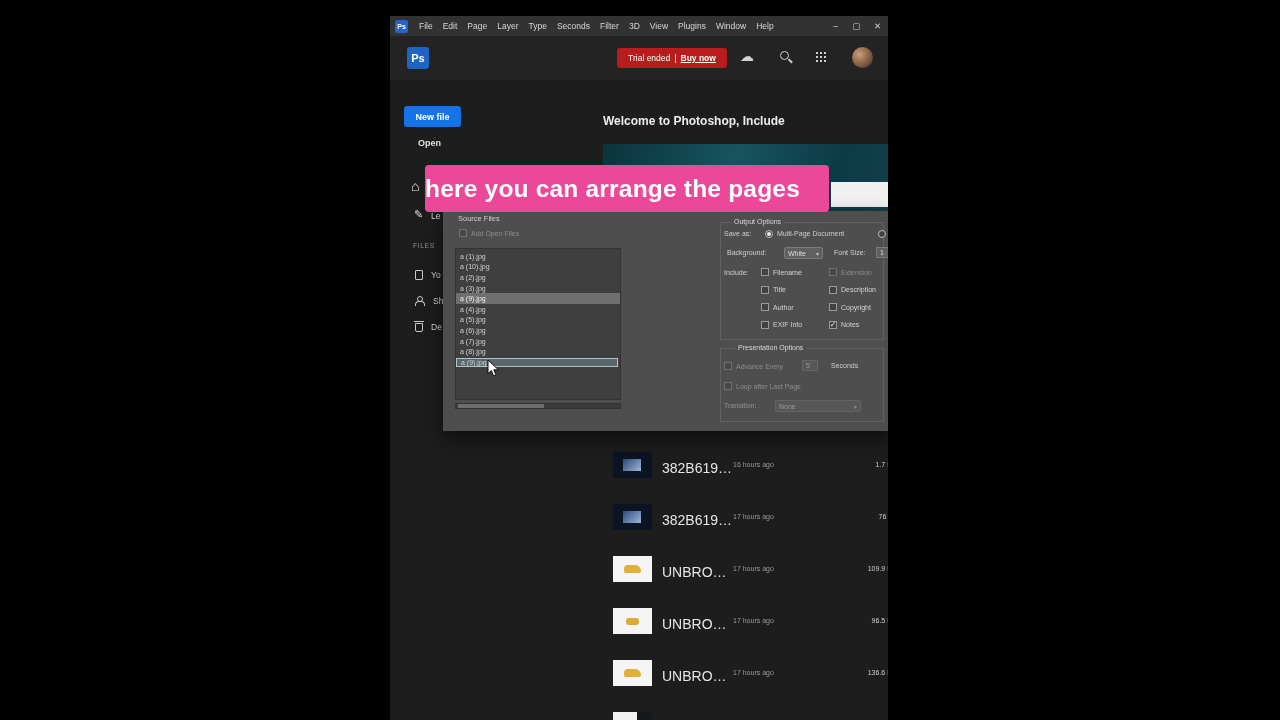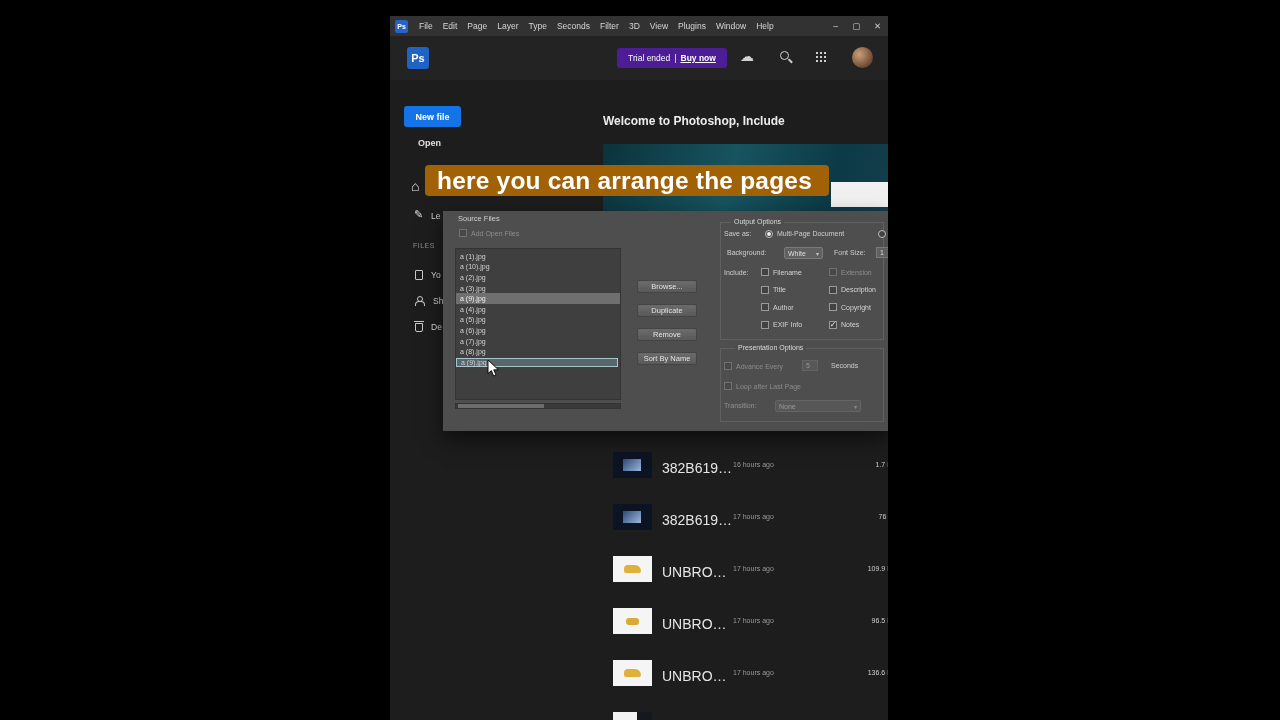--- a/index.html
+++ b/index.html
@@ -14,21 +14,21 @@
   .titlebar { position:absolute; left:0; top:0; width:498px; height:20px; background:#323232; display:flex; align-items:center; }
   .tb-logo { margin-left:5px; width:13px; height:13px; background:#2663c9; border-radius:2px; color:#fff; font-size:7px; font-weight:bold; display:flex; align-items:center; justify-content:center; }
   .menus { display:flex; margin-left:6px; }
   .menu { padding:0 5px; font-size:8.5px; color:#d6d6d6; line-height:20px; white-space:nowrap; }
   .win-controls { margin-left:auto; display:flex; }
   .wc { width:21px; text-align:center; font-size:8.5px; color:#cfcfcf; line-height:20px; }
 
   
   .header { position:absolute; left:0; top:20px; width:498px; height:44px; background:#232323; }
   .ps-logo { position:absolute; left:17px; top:11px; width:22px; height:22px; border-radius:3px; background:#1f63c4; color:#fff; font-weight:bold; font-size:11px; display:flex; align-items:center; justify-content:center; }
-  .trial { position:absolute; left:227px; top:12px; width:110px; height:20px; background:#4c1d95; border-radius:3px; display:flex; align-items:center; justify-content:center; gap:4px; color:#fff; font-size:8.5px; white-space:nowrap;text-align:center; }
+  .trial { position:absolute; left:227px; top:12px; width:110px; height:20px; background:#b91c1c; border-radius:3px; display:flex; align-items:center; justify-content:center; gap:4px; color:#fff; font-size:8.5px; white-space:nowrap;text-align:center; }
   .trial .buy { text-decoration:underline; font-weight:bold; }
   .cloud { position:absolute; left:350px; top:12px; font-size:14px; color:#d2d2d2; }
   .search-ic { position:absolute; left:390px; top:15px; width:9px; height:9px; border:1.5px solid #cfcfcf; border-radius:50%; }
   .search-ic::after { content:""; position:absolute; left:7px; top:8px; width:5px; height:1.5px; background:#cfcfcf; transform:rotate(45deg); }
   .grid-ic { position:absolute; left:426px; top:16px; width:2px; height:2px; background:#cfcfcf; box-shadow:4px 0 #cfcfcf,8px 0 #cfcfcf,0 4px #cfcfcf,4px 4px #cfcfcf,8px 4px #cfcfcf,0 8px #cfcfcf,4px 8px #cfcfcf,8px 8px #cfcfcf; }
   .avatar { position:absolute; left:462px; top:11px; width:21px; height:21px; border-radius:50%; background:radial-gradient(circle at 35% 35%, #caa07a, #6d4a33 70%, #3a2619); }
 
   
   .newfile { position:absolute; left:14px; top:90px; width:57px; height:21px; border-radius:3px; background:#1473e6; color:#fff; font-size:9px; font-weight:bold; display:flex; align-items:center; justify-content:center; }
   .open-lbl { position:absolute; left:28px; top:122px; font-size:9px; font-weight:bold; color:#e0e0e0; }
@@ -87,21 +87,21 @@
   .btncol { position:absolute; left:194px; top:69px; width:60px; display:flex; flex-direction:column; gap:11px; }
   .psbtn { height:13px; background:linear-gradient(#6b6b6b,#595959); border:1px solid #444; border-radius:2px; color:#e2e2e2; font-size:7.5px; display:flex; align-items:center; justify-content:center; white-space:nowrap; }
 
   .group { position:absolute; border:1px solid #616161; }
   .glabel { position:absolute; background:#4e4e4e; padding:0 3px; font-size:7px; color:#dadada; white-space:nowrap; }
   .dd { position:absolute; background:#606060; border:1px solid #7a7a7a; border-radius:2px; font-size:7px; color:#dedede; display:flex; align-items:center; justify-content:space-between; padding:0 3px; height:12px; white-space:nowrap; }
   .dd .chev { font-size:6px; color:#c5c5c5; }
   .tfield { position:absolute; background:#606060; border:1px solid #7a7a7a; height:11px; font-size:7px; color:#dedede; display:flex; align-items:center; padding:0 3px; }
 
   
-  .caption { position:absolute; left:425px; top:149px; width:404px; height:31px; background:#a16207; border-radius:4px; display:flex; align-items:center; padding-left:12px; z-index:50; }
+  .caption { position:absolute; left:425px; top:149px; width:404px; height:47px; background:#ec4899; border-radius:4px; display:flex; align-items:center; padding-left:0; z-index:50; }
   .caption span { font-size:24.5px; font-weight:bold; color:#fff; letter-spacing:.2px; white-space:nowrap; }
   .cursor { position:absolute; left:487px; top:343px; z-index:60; }
 </style>
 </head>
 <body>
 
 <div id="stage">
 
   <div class="app">
 
@@ -267,30 +267,20 @@
           </div>
 
           <div class="srcrow dragging">
             <span>a (9).jpg</span>
           </div>
         </div>
       <div class="hscroll">
         <span class="hthumb"></span>
       </div>
 
-      <div class="btncol">
-
-          <div class="psbtn">Browse...</div>
-
-          <div class="psbtn">Duplicate</div>
-
-          <div class="psbtn">Remove</div>
-
-          <div class="psbtn">Sort By Name</div>
-        </div>
 
       <div class="group" style="left:277px;top:11px;width:164px;height:118px;"></div>
       <span class="glabel" style="left:288px;top:7px;">Output Options</span>
 
       <span class="dlabel" style="left:281px;top:19px;font-size:7px;">Save as:</span>
       <span class="radio on" style="position:absolute;left:322px;top:19px;"></span>
       <span class="dlabel" style="left:334px;top:19px;font-size:7px;">Multi-Page Document</span>
       <span class="radio" style="position:absolute;left:435px;top:19px;"></span>
 
       <span class="dlabel" style="left:284px;top:38px;font-size:7px;">Background:</span>

